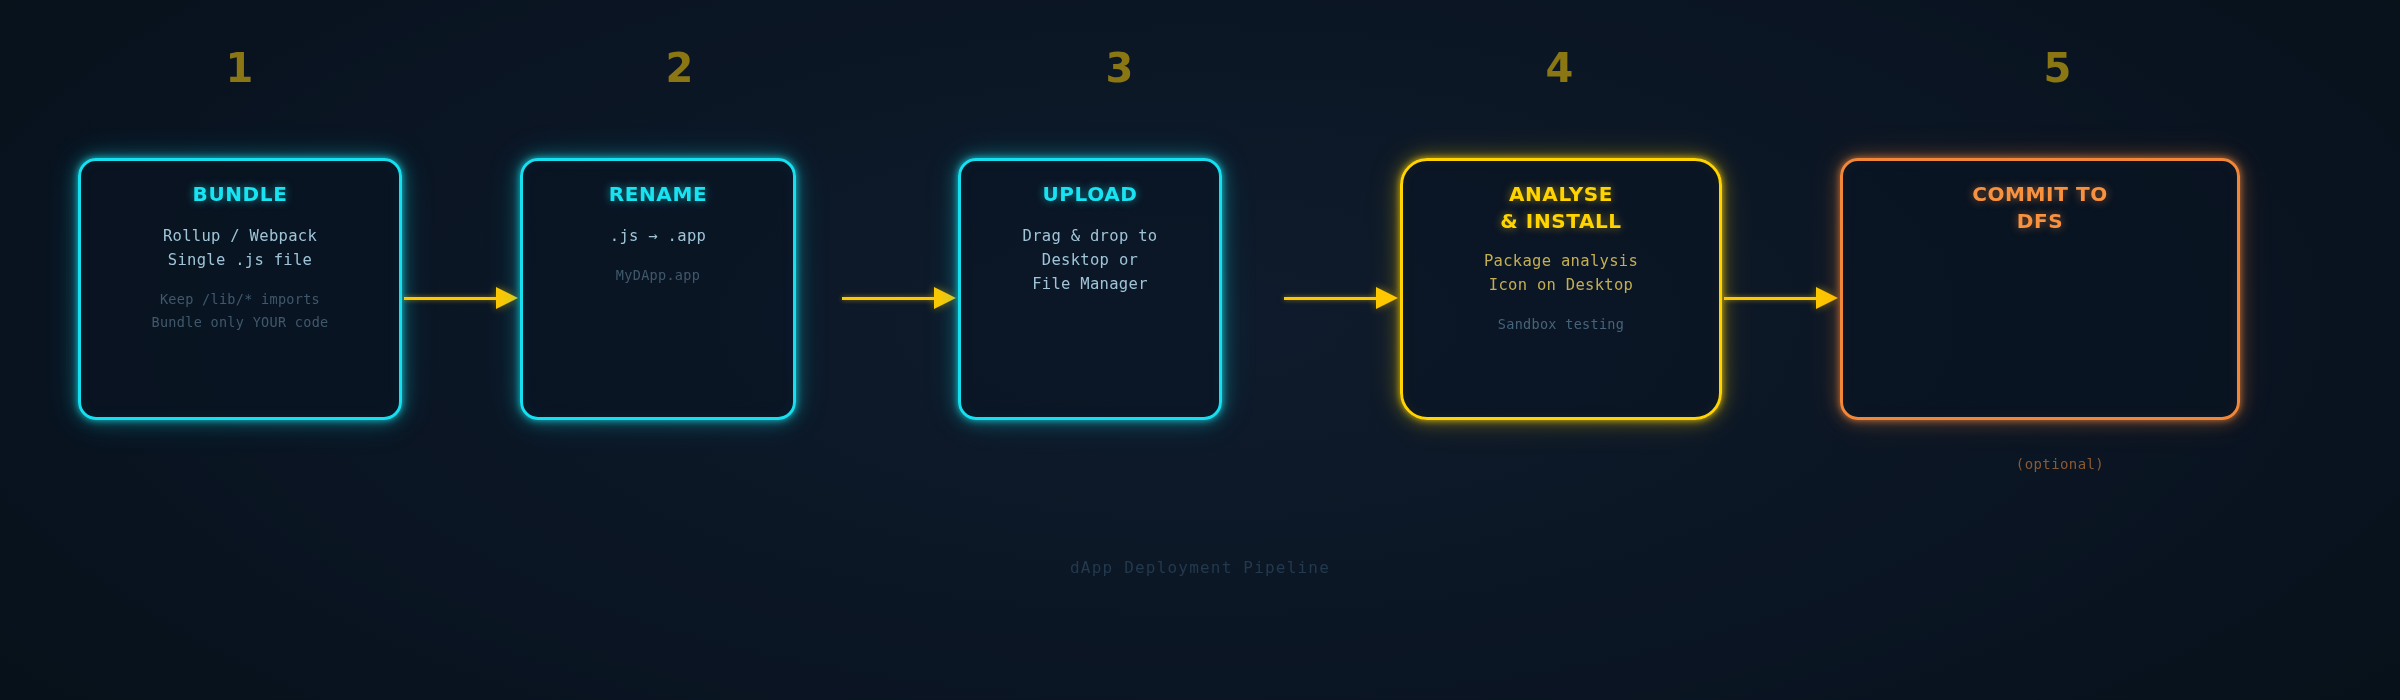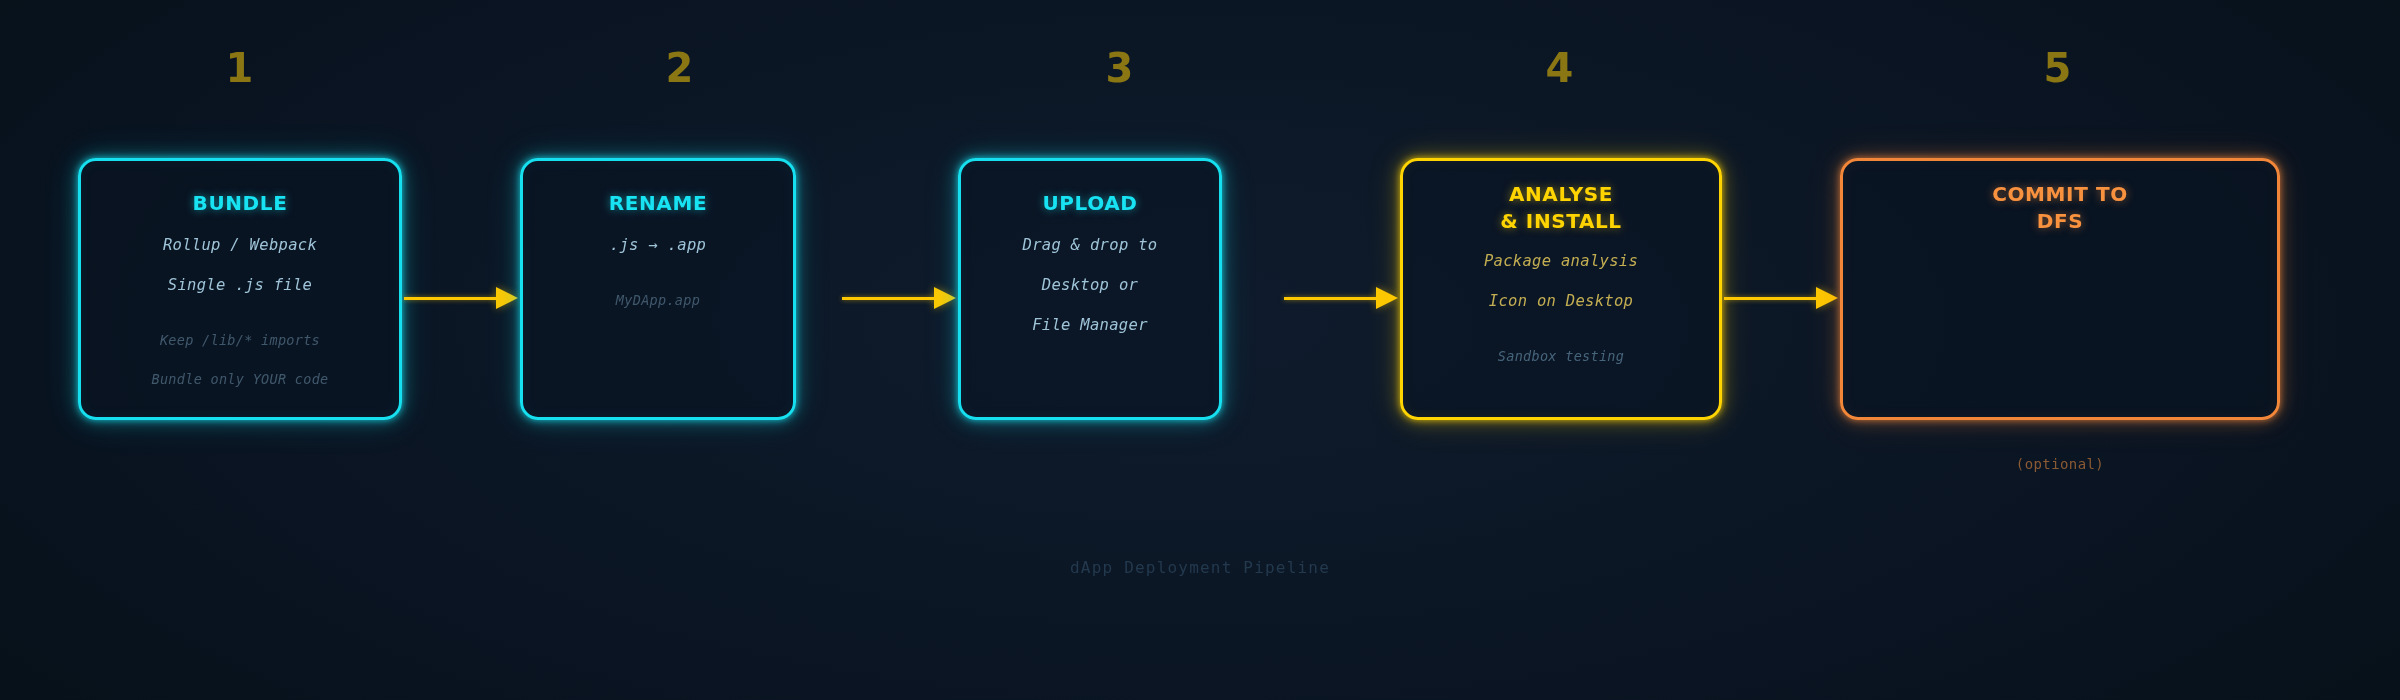--- a/index.html
+++ b/index.html
@@ -38,21 +38,21 @@
     top: 158px;
     height: 262px;
     box-sizing: border-box;
     border-radius: 18px;
     border: 3px solid;
     background: rgba(10, 20, 34, 0.55);
     display: flex;
     flex-direction: column;
     align-items: center;
     justify-content: flex-start;
-    padding-top: 29px;
+    padding-top: 20px;
   }
   .card.cyan {
     border-color: #16e0ef;
     box-shadow:
       0 0 7px rgba(22,224,239,0.75),
       0 0 18px rgba(22,224,239,0.38),
       0 0 36px rgba(22,224,239,0.16),
       inset 0 0 14px rgba(22,224,239,0.05);
   }
   .card.yellow {
@@ -83,22 +83,21 @@
   }
   .cyan   .card-title { color: #18e3f2; text-shadow: 0 0 9px rgba(24,227,242,0.55); }
   .yellow .card-title { color: #ffd400; text-shadow: 0 0 9px rgba(255,212,0,0.5); }
   .orange .card-title { color: #f9923f; text-shadow: 0 0 9px rgba(249,146,63,0.5); }
 
   .card-body {
     margin-top: 16px;
     display: flex;
     flex-direction: column;
     align-items: center;
-    gap: 16px;
-    font-style: italic;
+    gap: 0px;
   }
   .body-line {
     font-size: 15.5px;
     line-height: 24px;
     letter-spacing: 0.3px;
     text-align: center;
     white-space: pre;
   }
   .cyan   .body-line.primary { color: #9fc4d8; }
   .yellow .body-line.primary { color: #c3ae52; }
@@ -208,36 +207,36 @@
       <div class="body-line primary">Desktop or</div>
       <div class="body-line primary">File Manager</div>
     </div>
   </div>
 
   <div class="arrow" style="left:1284px; width:114px;">
     <div class="shaft"></div>
     <div class="head"></div>
   </div>
 
-  <div class="card yellow" style="left:1400px; width:322px; padding-top:20px;">
+  <div class="card yellow" style="left:1400px; width:322px; padding-top:20px;border-radius:27px;">
     <div class="card-title">ANALYSE
 &amp; INSTALL</div>
     <div class="card-body" style="margin-top:14px;">
       <div class="body-line primary">Package analysis</div>
       <div class="body-line primary">Icon on Desktop</div>
       <div class="body-line muted first-muted">Sandbox testing</div>
     </div>
   </div>
 
   <div class="arrow" style="left:1724px; width:114px;">
     <div class="shaft"></div>
     <div class="head"></div>
   </div>
 
-  <div class="card orange" style="left:1840px; width:440px; padding-top:20px;">
+  <div class="card orange" style="left:1840px; width:400px; padding-top:20px;">
     <div class="card-title">COMMIT TO
 DFS</div>
   </div>
 
   <div class="optional-tag" style="left:1840px;margin-top:16px;">(optional)</div>
 
   <div class="caption">dApp Deployment Pipeline</div>
 
 </div>
 

